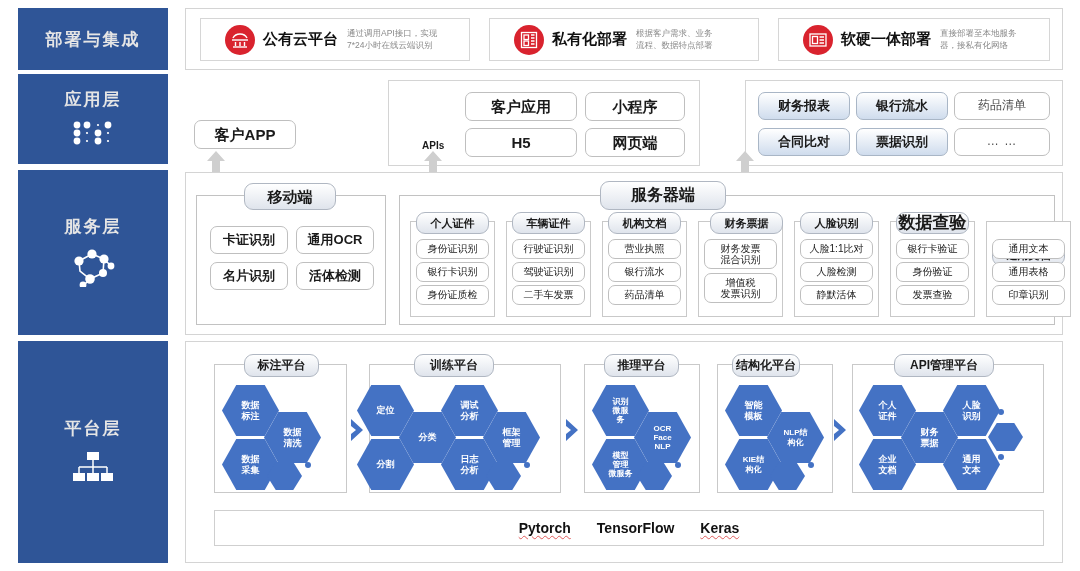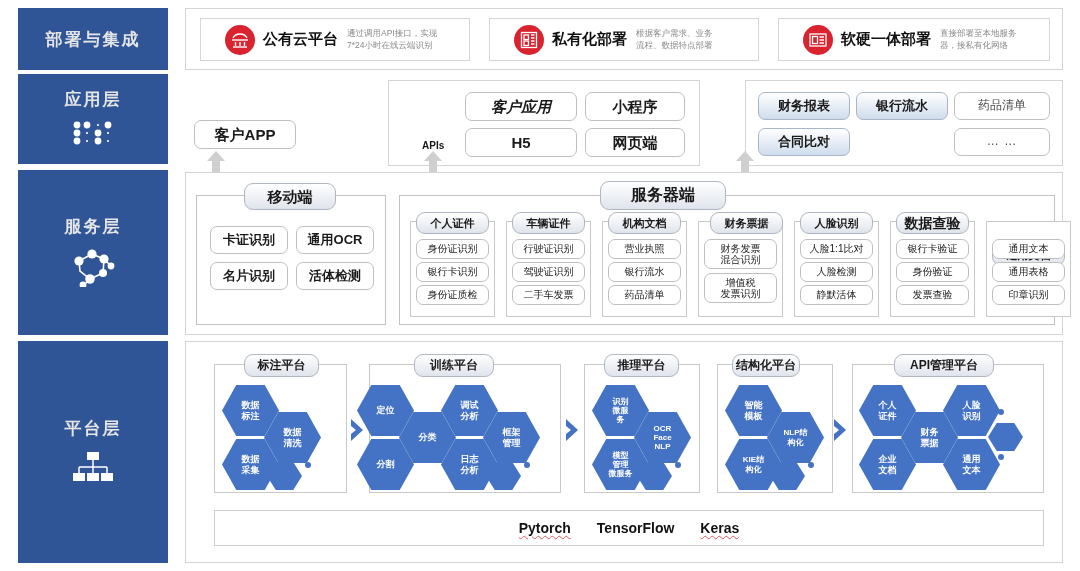--- a/index.html
+++ b/index.html
@@ -303,31 +303,32 @@
         <div>直接部署至本地服务</div>
         <div>器，接私有化网络</div>
       </div>
     </div>
   </div>
 
   <div class="pill strong" style="left:194px;top:120px;width:102px;height:29px;">客户APP</div>
 
   <div class="panel" style="left:388px;top:80px;width:312px;height:86px;">
     <div class="apis-cap" style="left:33px;top:59px;">APIs</div>
-    <div class="pill strong" style="left:76px;top:11px;width:112px;height:29px;font-style:italic;">客户应用</div>
+    <div class="pill strong" style="left:76px;top:11px;width:112px;height:29px;">客户应用</div>
     <div class="pill strong" style="left:196px;top:11px;width:100px;height:29px;">小程序</div>
     <div class="pill strong" style="left:76px;top:47px;width:112px;height:29px;">H5</div>
     <div class="pill strong" style="left:196px;top:47px;width:100px;height:29px;">网页端</div>
   </div>
 
   <div class="panel" style="left:745px;top:80px;width:318px;height:86px;">
     <div class="pill bluegrad" style="left:12px;top:11px;width:92px;height:28px;font-size:13px;">财务报表</div>
     <div class="pill bluegrad" style="left:110px;top:11px;width:92px;height:28px;font-size:13px;">银行流水</div>
     <div class="pill faint" style="left:208px;top:11px;width:96px;height:28px;font-size:12px;">药品清单</div>
     <div class="pill bluegrad" style="left:12px;top:47px;width:92px;height:28px;font-size:13px;">合同比对</div>
+    <div class="pill bluegrad" style="left:110px;top:47px;width:92px;height:28px;font-size:13px;">票据识别</div>
     <div class="pill faint" style="left:208px;top:47px;width:96px;height:28px;font-size:12px;letter-spacing:1px;">… …</div>
   </div>
 
   <div class="uparrow" style="left:206px;top:151px;">
     <svg width="20" height="26" viewBox="0 0 20 26">
         <path d="M10 0 L19 10 L14 10 L14 26 L6 26 L6 10 L1 10 Z" fill="#cfcfcf"></path>
       </svg>
   </div>
   <div class="uparrow" style="left:423px;top:151px;">
     <svg width="20" height="26" viewBox="0 0 20 26">
@@ -377,21 +378,21 @@
     <div class="pill" style="left:518px;top:100px;width:73px;height:30px;font-size:10px;white-space:pre-line;">增值税
 发票识别</div>
 
     <div class="inner-box" style="left:608px;top:48px;width:85px;height:96px;"></div>
     <div class="pill head" style="left:614px;top:39px;width:73px;height:22px;font-size:11px;">人脸识别</div>
     <div class="pill" style="left:614px;top:66px;width:73px;height:20px;font-size:10px;">人脸1:1比对</div>
     <div class="pill" style="left:614px;top:89px;width:73px;height:20px;font-size:10px;">人脸检测</div>
     <div class="pill" style="left:614px;top:112px;width:73px;height:20px;font-size:10px;">静默活体</div>
 
     <div class="inner-box" style="left:704px;top:48px;width:85px;height:96px;"></div>
-    <div class="pill head" style="left:710px;top:39px;width:73px;height:22px;font-size:14px;">数据查验</div>
+    <div class="pill head" style="left:710px;top:39px;width:73px;height:22px;font-size:17px;">数据查验</div>
     <div class="pill" style="left:710px;top:66px;width:73px;height:20px;font-size:10px;">银行卡验证</div>
     <div class="pill" style="left:710px;top:89px;width:73px;height:20px;font-size:10px;">身份验证</div>
     <div class="pill" style="left:710px;top:112px;width:73px;height:20px;font-size:10px;">发票查验</div>
 
     <div class="inner-box" style="left:800px;top:48px;width:85px;height:96px;"></div>
     <div class="pill head" style="left:806px;top:39px;width:73px;height:22px;font-size:11px;margin-top:32px;">通用文档</div>
     <div class="pill" style="left:806px;top:66px;width:73px;height:20px;font-size:10px;">通用文本</div>
     <div class="pill" style="left:806px;top:89px;width:73px;height:20px;font-size:10px;">通用表格</div>
     <div class="pill" style="left:806px;top:112px;width:73px;height:20px;font-size:10px;">印章识别</div>
   </div>

